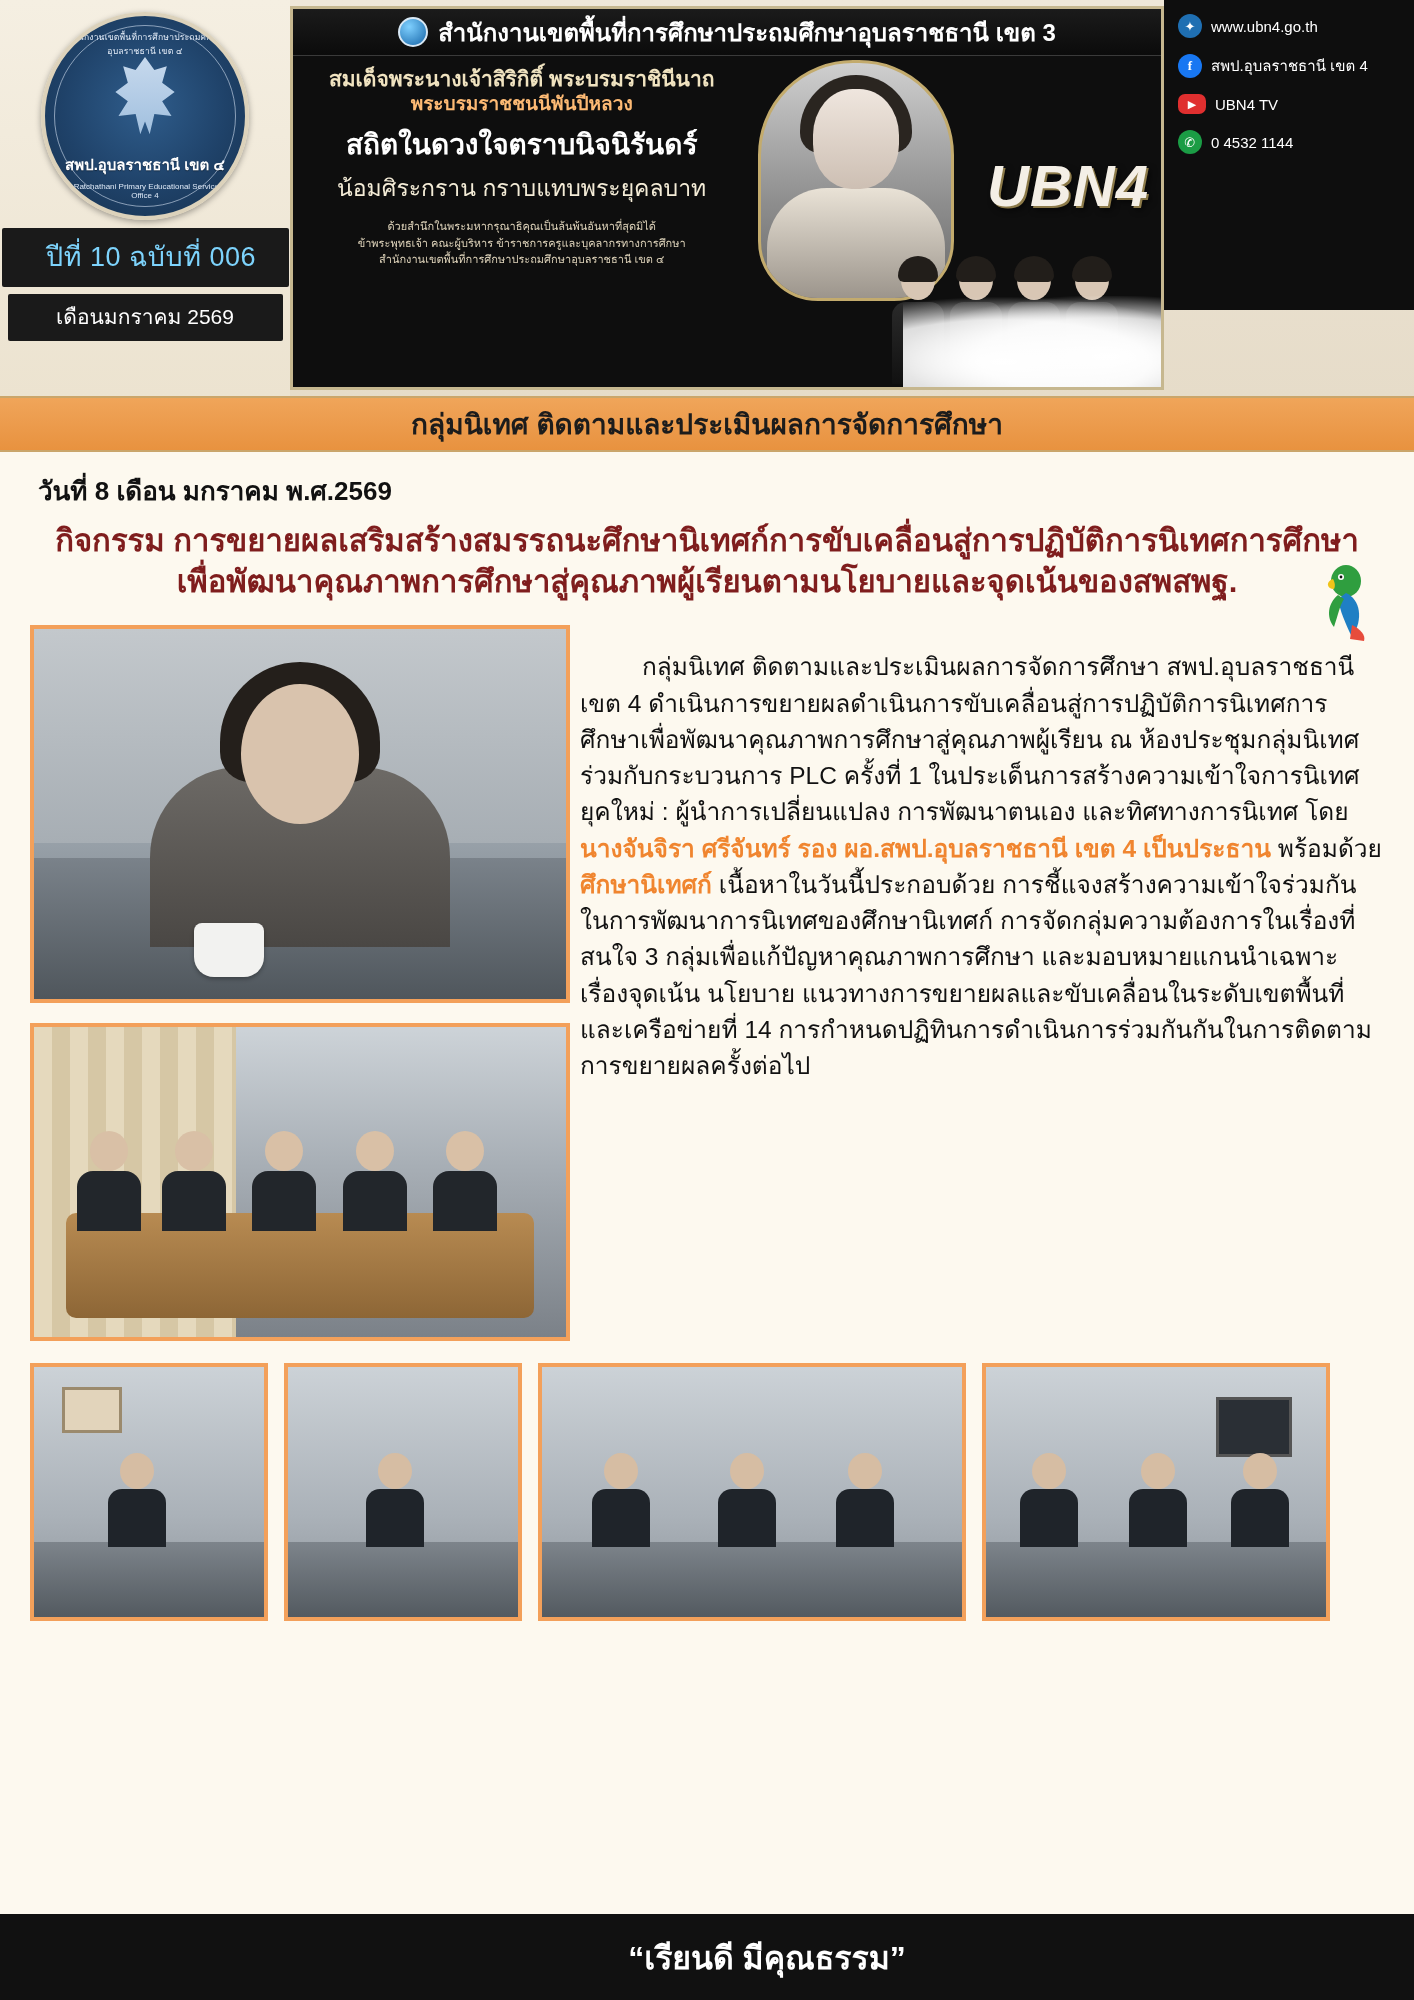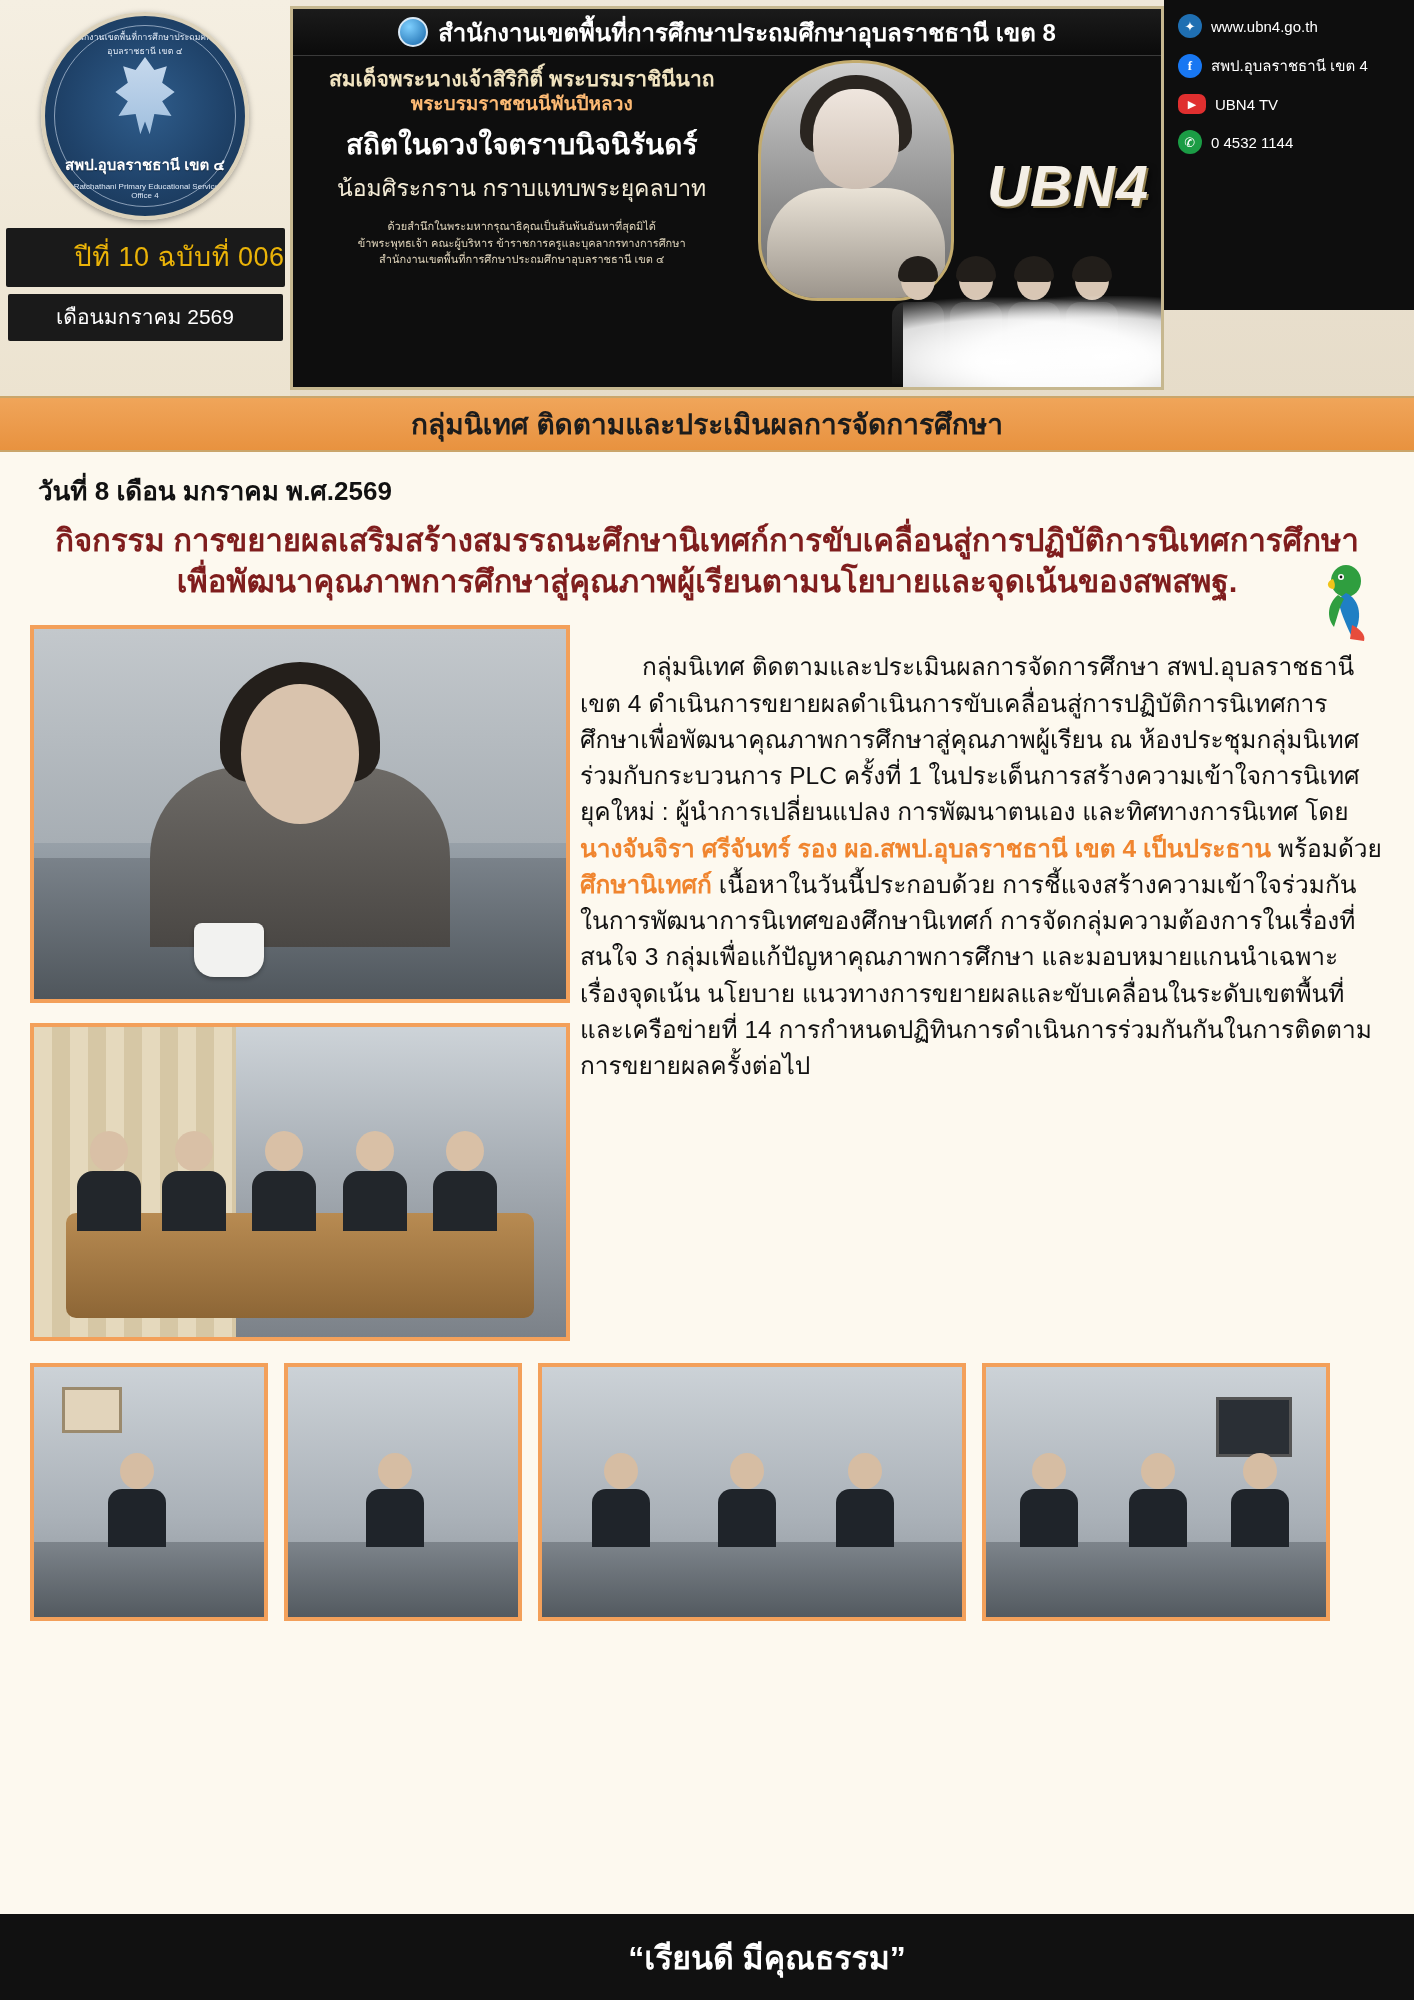--- a/index.html
+++ b/index.html
@@ -93,24 +93,24 @@
     position: absolute;
     bottom: 16px;
     width: 100%;
     font-size: 8px;
     color: #dde8f6;
   }
   .issue-band {
     margin-top: 8px;
     width: 275px;
     background: #1a1a1a;
-    color: #eab308;
+    color: #7dd3fc;
     font-size: 27px;
-    text-align: right;
-    padding: 7px 0 9px 4px;
+    text-align: center;
+    padding: 7px 0 9px 12px;
     letter-spacing: .5px;
     border-radius: 2px;
   }
   .issue-band2 {
     margin-top: 7px;
     width: 275px;
     background: #1a1a1a;
     color: #ffffff;
     font-size: 21px;
     text-align: center;
@@ -433,21 +433,21 @@
         <div class="seal-name">สพป.อุบลราชธานี เขต ๔</div>
         <div class="seal-sub">Ubon Ratchathani Primary Educational Service Area Office 4</div>
       </div>
       <div class="issue-band">ปีที่ 10 ฉบับที่ 006</div>
       <div class="issue-band2">เดือนมกราคม 2569</div>
     </div>
 
     <div class="poster">
       <div class="poster-title-bar">
         <span class="globe-badge"></span>
-        <span>สำนักงานเขตพื้นที่การศึกษาประถมศึกษาอุบลราชธานี เขต 8</span>
+        <span>สำนักงานเขตพื้นที่การศึกษาประถมศึกษาอุบลราชธานี เขต 3</span>
       </div>
       <div class="poster-body">
         <div class="poster-left">
           <div class="pl-1">สมเด็จพระนางเจ้าสิริกิติ์ พระบรมราชินีนาถ</div>
           <div class="pl-2">พระบรมราชชนนีพันปีหลวง</div>
           <div class="pl-big">สถิตในดวงใจตราบนิจนิรันดร์</div>
           <div class="pl-mid">น้อมศิระกราน กราบแทบพระยุคลบาท</div>
           <div class="pl-small" style="white-space:pre-line;">ด้วยสำนึกในพระมหากรุณาธิคุณเป็นล้นพ้นอันหาที่สุดมิได้
 ข้าพระพุทธเจ้า คณะผู้บริหาร ข้าราชการครูและบุคลากรทางการศึกษา
 สำนักงานเขตพื้นที่การศึกษาประถมศึกษาอุบลราชธานี เขต ๔</div>

